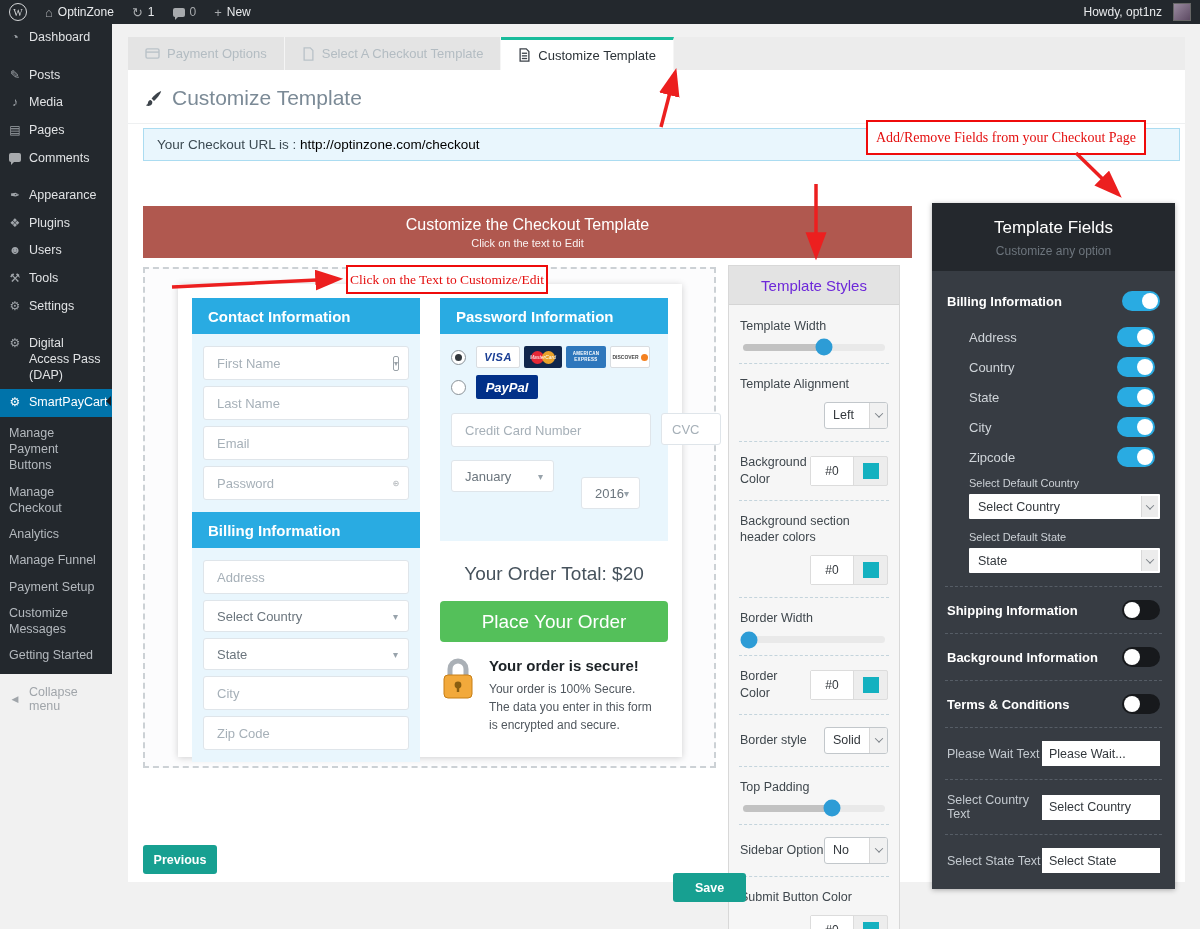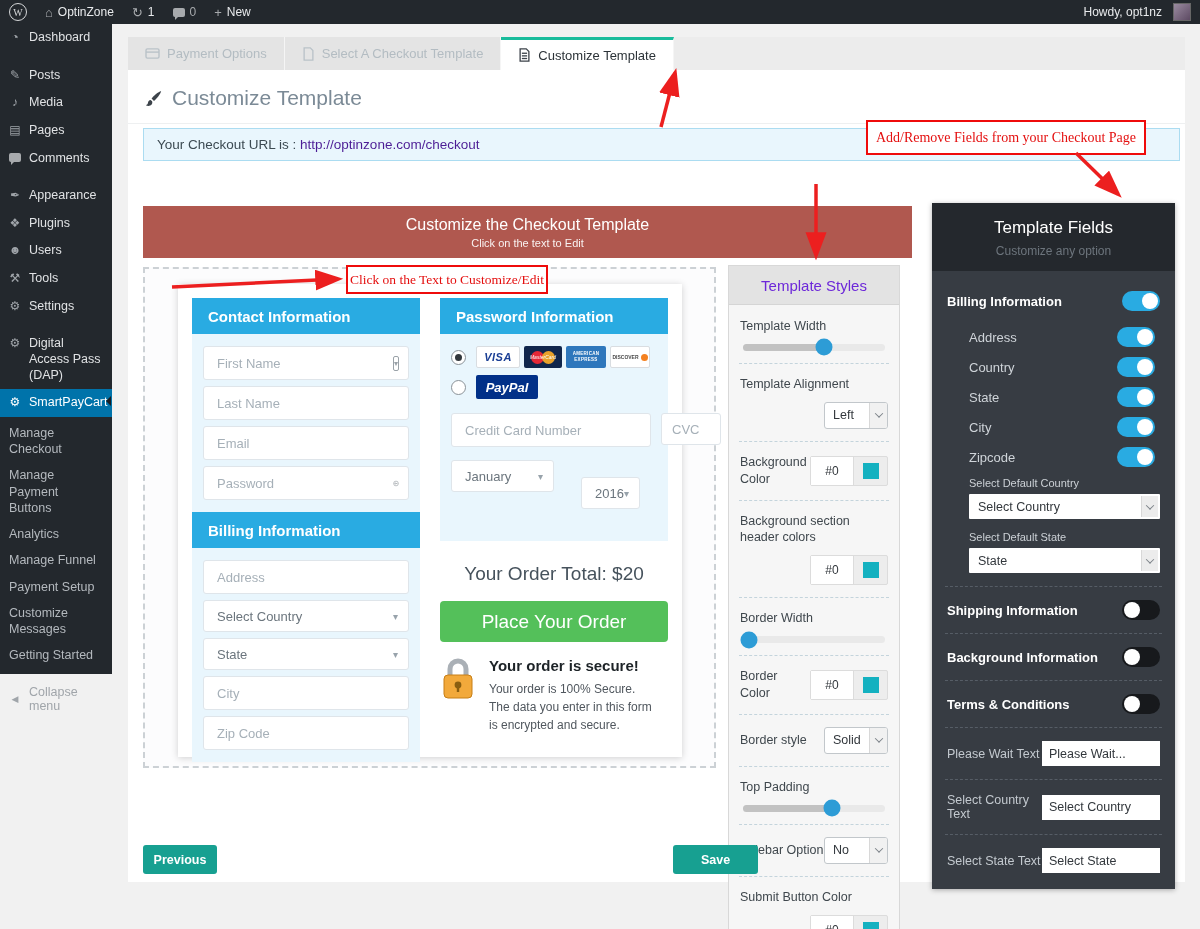--- a/index.html
+++ b/index.html
@@ -31,21 +31,21 @@
   
   .card{position:absolute;left:128px;top:37px;width:1057px;height:845px;background:#fff;z-index:10;}
   .tabs{height:33px;background:#ececec;display:flex;}
   .tab{display:flex;align-items:center;gap:7px;padding:0 17px;font-size:13px;color:#b3bcc2;background:#e4e4e4;border-right:1px solid #f5f5f5;cursor:pointer;box-sizing:border-box;}
   .tab svg{stroke:#b9c2c8;}
   .tab.active{background:#fff;color:#2c3338;border-top:3px solid #1abc9c;}
   .tab.active svg{stroke:#3c434a;}
   .page-head{display:flex;align-items:center;gap:9px;padding:16px 16px 13px;border-bottom:1px solid #eef0f1;}
   .page-title{font-size:21px;color:#7b8a96;font-weight:400;}
   .urlbar{position:absolute;left:15px;top:91px;width:1009px;background:#e9f6fd;border:1px solid #abdcf1;padding:8px 13px;font-size:13.5px;color:#3c4a52;}
-  .urlbar a{color:#4c1d95;text-decoration:none;}
+  .urlbar a{color:#000000;text-decoration:none;}
 
   
   .note{position:absolute;background:#fff;border:2px solid #ef0b0b;color:#e40f0f;font-family:"Liberation Serif",serif;display:flex;align-items:center;justify-content:center;z-index:52;}
   .note1{left:738px;top:83px;width:276px;height:31px;font-size:14px;}
   .note2{left:218px;top:228px;width:198px;height:25px;font-size:13.5px;}
   .arrows{position:absolute;left:0;top:0;width:1057px;height:845px;z-index:53;pointer-events:none;}
 
   
   .banner{position:absolute;left:15px;top:169px;width:769px;height:52px;background:#b0584f;color:#fff;display:flex;flex-direction:column;align-items:center;justify-content:center;gap:3px;}
   .banner-title{font-size:16px;}
@@ -119,21 +119,21 @@
   .tg.off::after{left:2px;right:auto;}
   .tf-sellabel{font-size:11px;color:#ccd1d6;margin:4px 0 5px 22px;}
   .tf-select{margin:0 0 12px 22px;height:25px;background:#fff;border-radius:1px;display:flex;align-items:center;justify-content:space-between;padding-left:9px;font-size:12.5px;color:#32373c;cursor:pointer;}
   .tf-select .cbox{width:16px;align-self:stretch;border-left:1px solid #d8d8d8;background:#ececec;display:flex;align-items:center;justify-content:center;margin:2px;}
   .tf-div{border-top:1px dashed #565d66;margin:13px -2px;}
   .tf-input{width:104px;height:25px;background:#fff;border:0;outline:0;font-size:12.5px;color:#32373c;padding:0 7px;font-family:"Liberation Sans",sans-serif;}
 
   
   .btn{position:absolute;height:29px;background:#17a091;color:#fff;font-size:12.5px;font-weight:700;border:none;border-radius:3px;cursor:pointer;font-family:"Liberation Sans",sans-serif;}
   .btn.prev{left:15px;top:808px;width:74px;}
-  .btn.save{left:545px;top:808px;width:85px;}
+  .btn.save{left:545px;top:836px;width:73px;}
 
   .ico-sq{width:13px;height:13px;border:1px solid #9aa2a8;border-radius:2px;display:flex;align-items:center;justify-content:center;color:#9aa2a8;font-size:8px;}
 </style>
 </head>
 <body>
 
 <div class="page">
 
   <div class="adminbar">
     <div class="ab-item">
@@ -210,22 +210,22 @@
     <div class="menu-item">
         <span class="menu-icon">⚙</span>
         <span>Digital Access Pass (DAP)</span>
       </div>
     <div class="menu-item active">
         <span class="menu-icon">⚙</span>
         <span>SmartPayCart</span>
         <span class="active-arrow"></span>
       </div>
     <div class="submenu">
+      <div class="submenu-item">Manage Payment Buttons</div>
       <div class="submenu-item">Manage Checkout</div>
-      <div class="submenu-item">Manage Payment Buttons</div>
       <div class="submenu-item">Analytics</div>
       <div class="submenu-item">Manage Funnel</div>
       <div class="submenu-item">Payment Setup</div>
       <div class="submenu-item">Customize Messages</div>
       <div class="submenu-item">Getting Started</div>
     </div>
     <div class="collapse-item">
         <span class="menu-icon" style="font-size:9px;">◀</span>
         <span>Collapse menu</span>
       </div>

